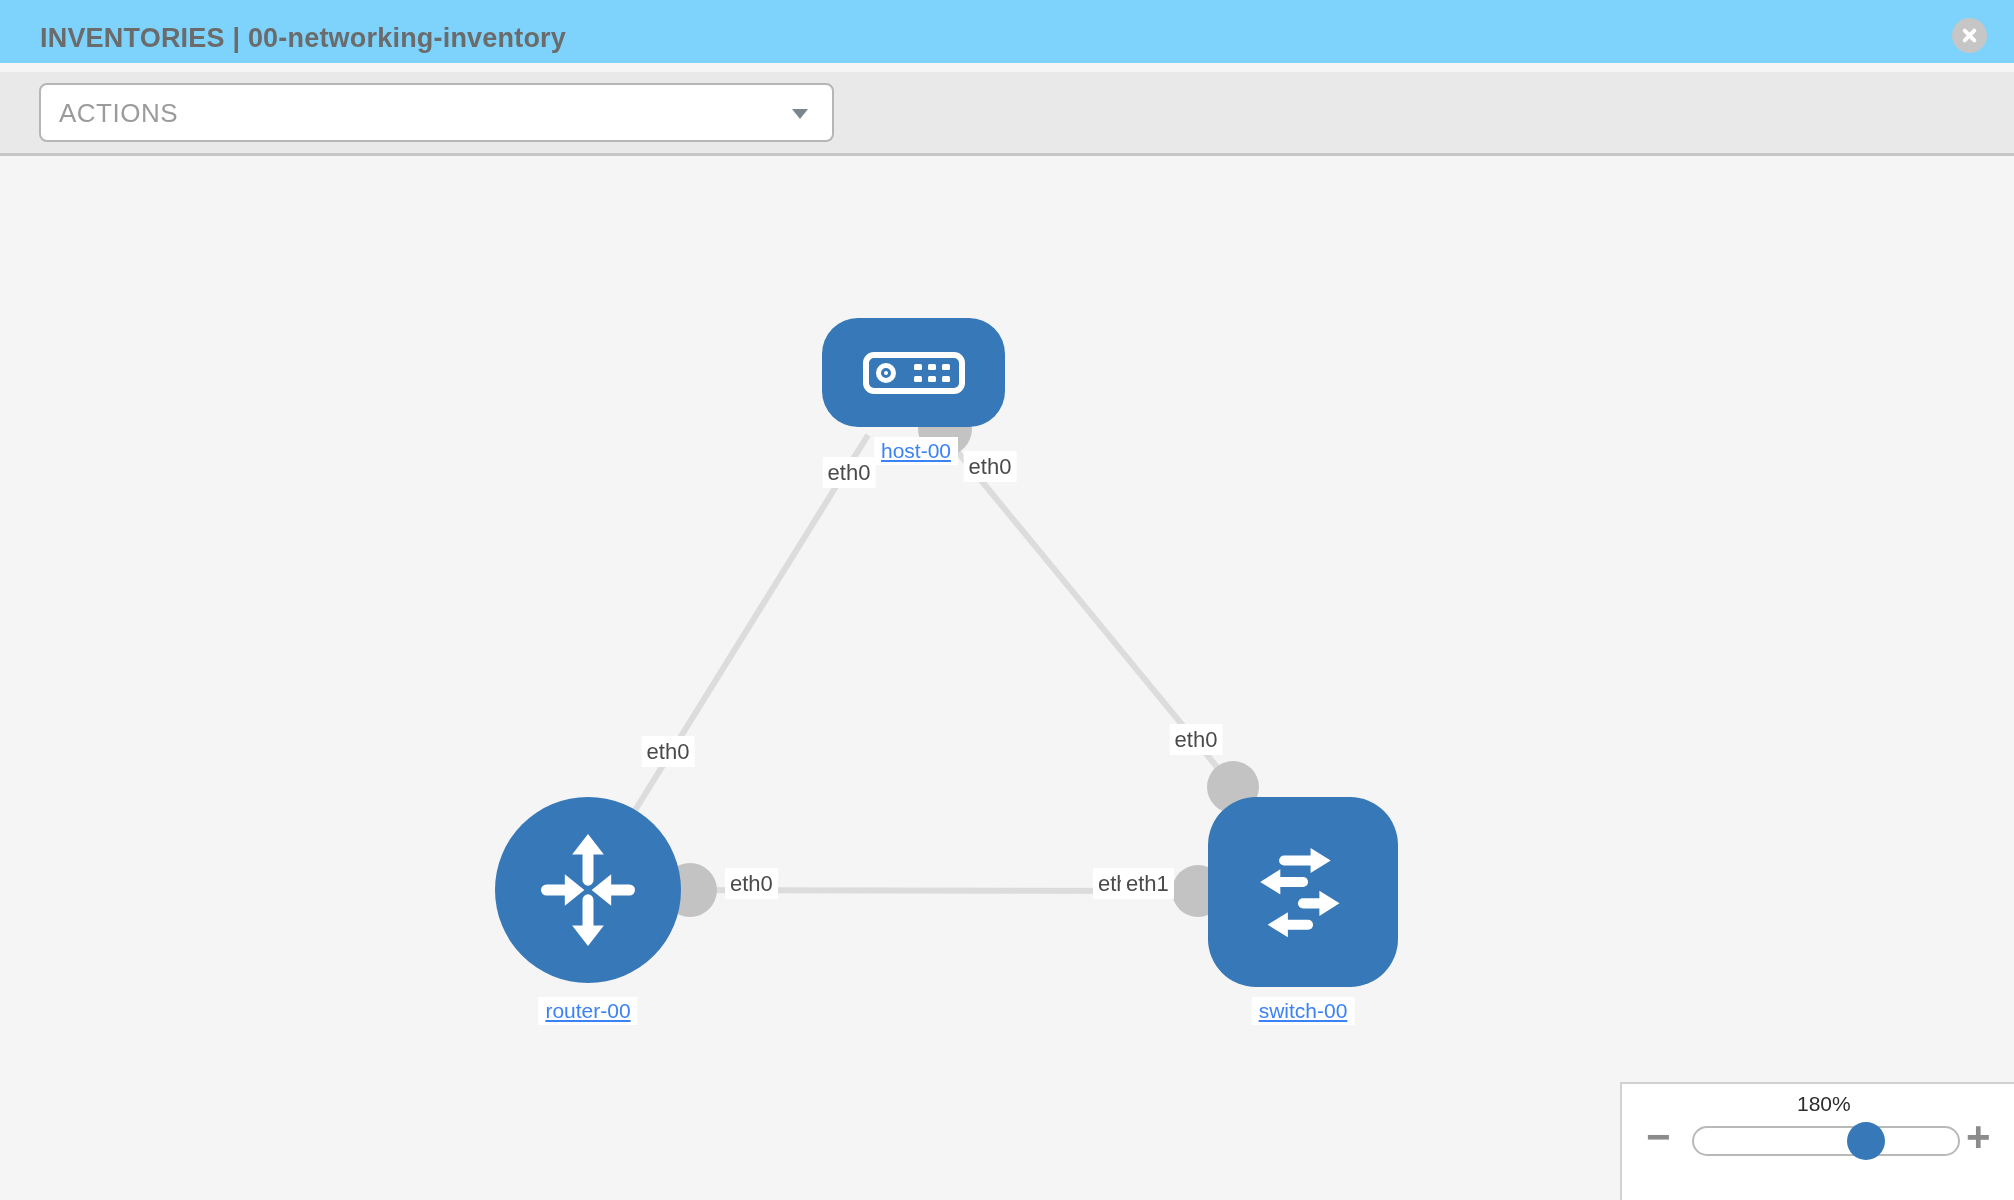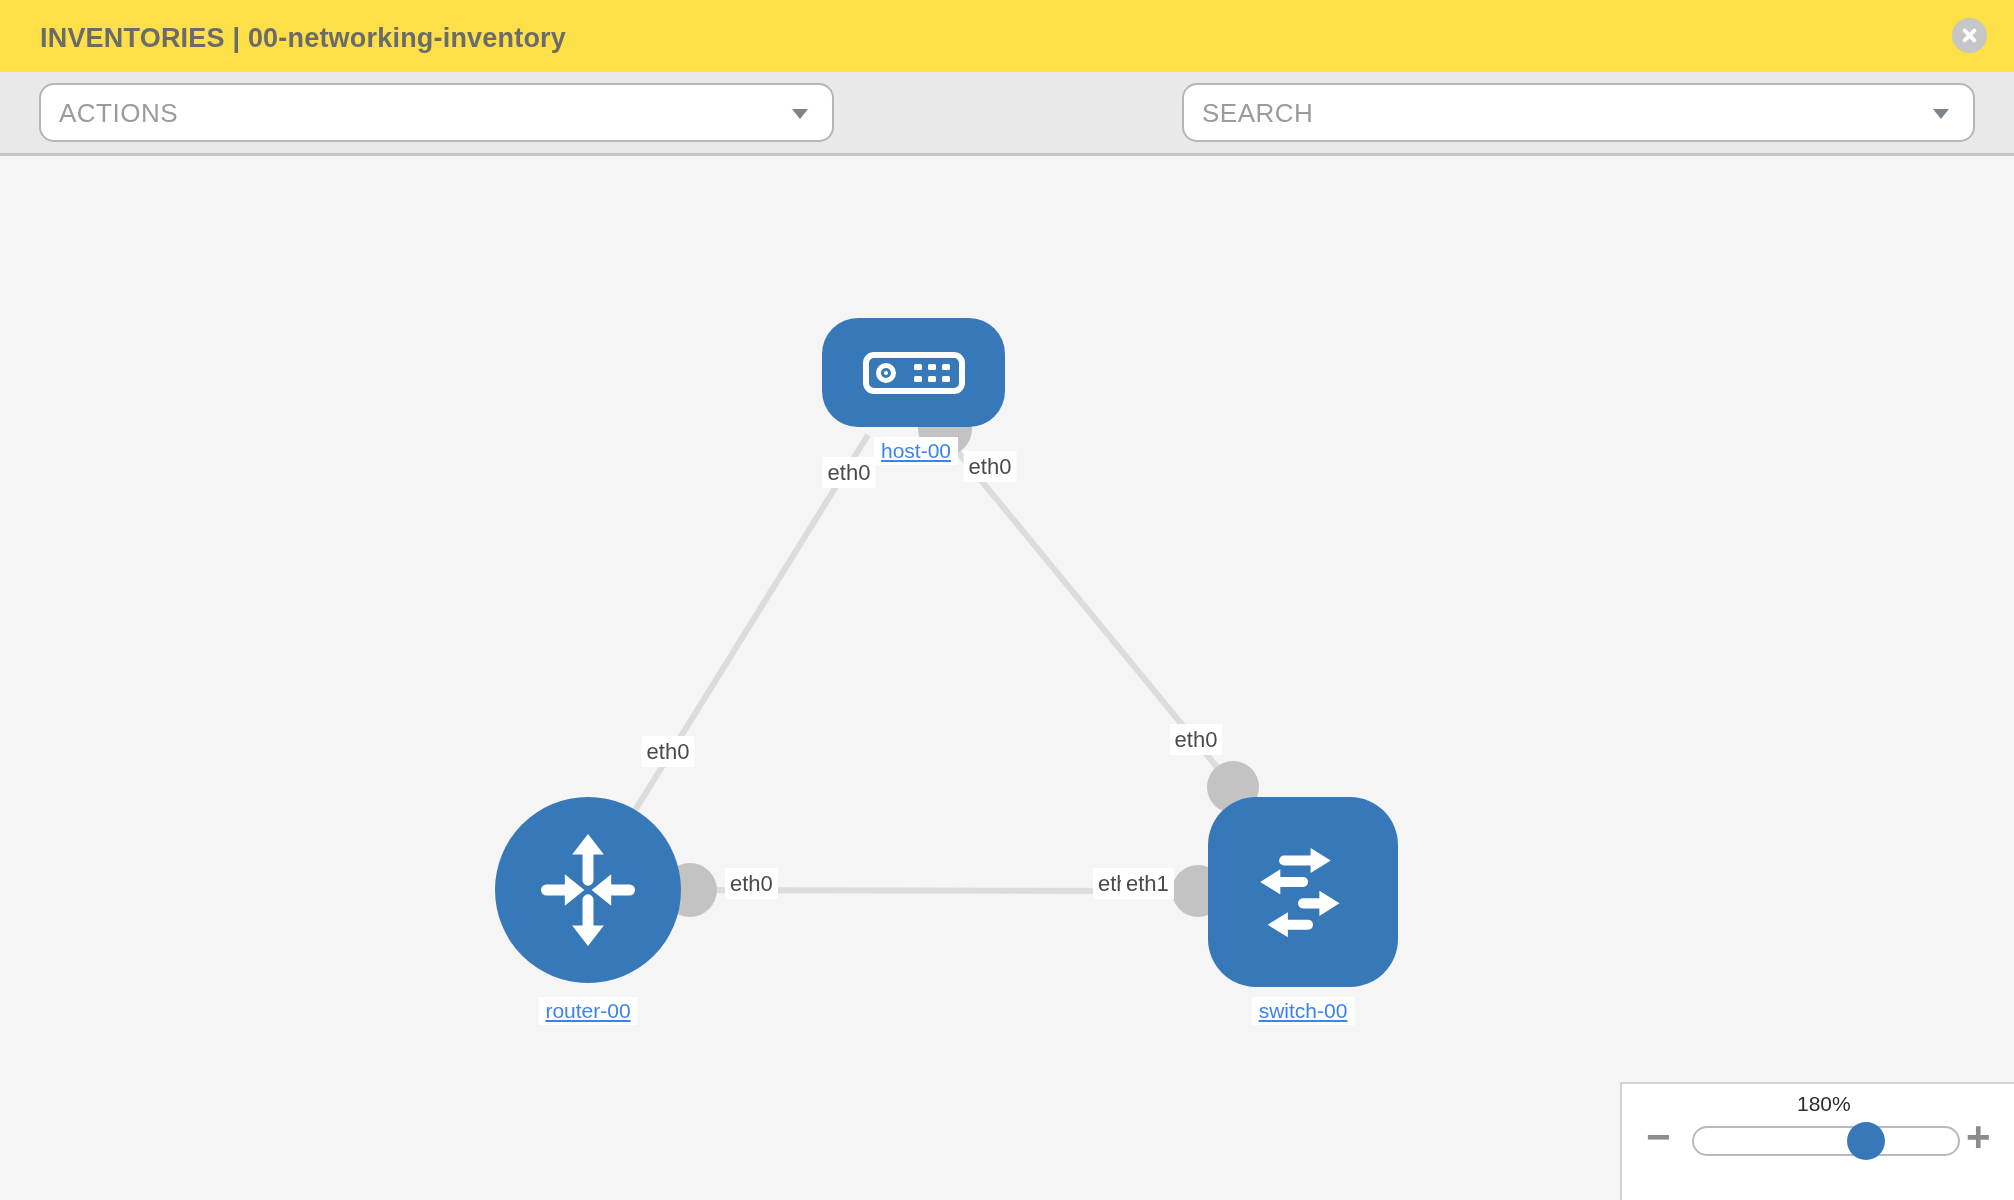--- a/index.html
+++ b/index.html
@@ -3,37 +3,37 @@
 <meta charset="utf-8">
 <style>
   html,body{margin:0;padding:0;}
   body{
     width:2014px;height:1200px;position:relative;overflow:hidden;
     background:#f5f5f5;
     font-family:"Liberation Sans","DejaVu Sans",sans-serif;
     -webkit-font-smoothing:antialiased;
   }
   
-  .header{position:absolute;left:0;top:0;width:2014px;height:72px;background:#fde047;}
+  .header{position:absolute;left:0;top:0;width:2014px;height:63px;background:#7dd3fc;}
   .header-title{
     position:absolute;left:40px;top:0;height:72px;line-height:76px;
     font-size:27px;font-weight:bold;color:#6b6b6b;letter-spacing:.2px;white-space:nowrap;
   }
   .close-btn{
     position:absolute;left:1952px;top:18px;width:35px;height:35px;border-radius:50%;
     background:#c6c6c6;cursor:pointer;display:flex;align-items:center;justify-content:center;
   }
   
   .toolbar{
     position:absolute;left:0;top:72px;width:2014px;height:84px;
     background:#e9e9e9;border-bottom:3px solid #c6c6c6;box-sizing:border-box;
   }
   .dropdown{
     position:absolute;top:11px;height:59px;background:#ffffff;
-    border:2px solid #b6b6b6;border-radius:15px;box-sizing:border-box;cursor:pointer;
+    border:2px solid #b6b6b6;border-radius:8px;box-sizing:border-box;cursor:pointer;
   }
   .dropdown.actions{left:39px;width:795px;}
   .dropdown.search{left:1182px;width:793px;}
   .dropdown-label{
     position:absolute;left:18px;top:0;height:55px;line-height:57px;
     font-size:26px;color:#9b9b9b;letter-spacing:.5px;
   }
   .dropdown-caret{
     position:absolute;right:24px;top:24px;width:0;height:0;
     border-left:8px solid transparent;border-right:8px solid transparent;
@@ -108,24 +108,20 @@
       <path fill="#8a9197" d="M22.6 5.6a6 6 0 0 1-7.6 7.4l-8.5 8.5a2.35 2.35 0 0 1-3.9-1.05 2.35 2.35 0 0 1 .6-2.27l8.5-8.5a6 6 0 0 1 7.4-7.6l-3.4 3.4.95 2.95 2.95.95 3-3.78z"></path>
     </svg>
   </div>
   <div class="tool-btn key">
     <svg width="34" height="34" viewBox="0 0 24 24">
       <circle cx="7.8" cy="7.8" r="4.2" fill="none" stroke="#8a9197" stroke-width="3"></circle>
       <path d="M11 11 L20.2 20.2 M15.2 15.4 l2.9-2.9 M18.4 18.6 l2.9-2.9" stroke="#8a9197" stroke-width="3" stroke-linecap="round" fill="none"></path>
     </svg>
   </div>
 
-  <div class="dropdown search">
-    <span class="dropdown-label">SEARCH</span>
-    <span class="dropdown-caret"></span>
-  </div>
 </div>
 
 <div class="canvas"></div>
 
 <svg class="net-layer" width="2014" height="1200" viewBox="0 0 2014 1200">
 
   <line x1="634" y1="812" x2="868" y2="435" stroke="#dcdcdc" stroke-width="6"></line>
   <line x1="938" y1="428" x2="1240" y2="795" stroke="#dcdcdc" stroke-width="6"></line>
   <line x1="640" y1="890" x2="1210" y2="891" stroke="#dcdcdc" stroke-width="6"></line>
 

